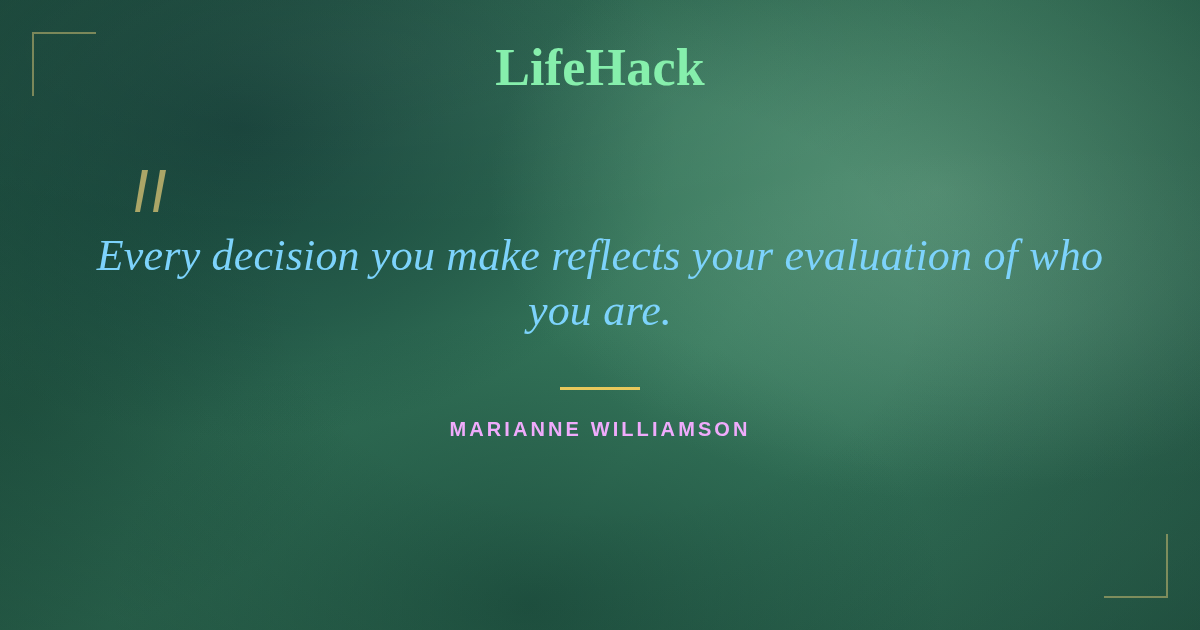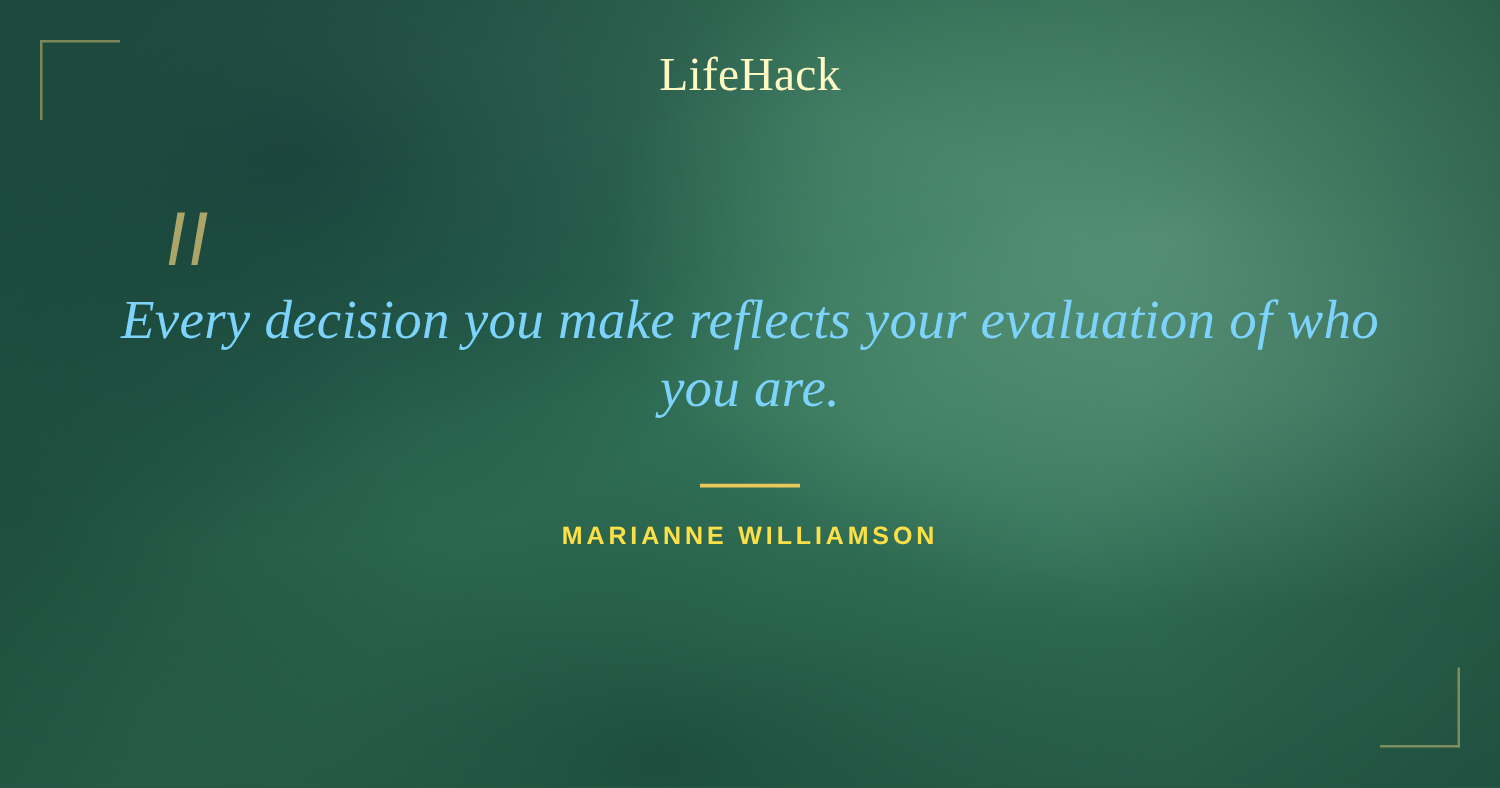--- a/index.html
+++ b/index.html
@@ -63,24 +63,24 @@
   }
 
   
   .logo {
     position: absolute;
     top: 38px;
     left: 0;
     width: 100%;
     text-align: center;
     font-family: "Liberation Serif", "DejaVu Serif", serif;
-    font-size: 38px;
-    font-weight: 400;
+    font-size: 52px;
+    font-weight: 700;
     letter-spacing: 0.2px;
-    color: #fef9c3;
+    color: #86efac;
   }
 
   
   .quote-mark {
     position: absolute;
     top: 168px;
     left: 128px;
     width: 46px;
     height: 54px;
     opacity: 0.95;
@@ -109,21 +109,21 @@
     background: #e8c85c;
     margin: 48px auto 0 auto;
     border: 0;
   }
   .author {
     margin-top: 28px;
     font-family: "Liberation Sans", sans-serif;
     font-size: 20px;
     font-weight: 600;
     letter-spacing: 3.1px;
-    color: #fde047;
+    color: #f0abfc;
   }
 </style>
 </head>
 <body>
 
 <div class="card">
 
   <div class="bg-base"></div>
   <div class="bg-sheen"></div>
   <div class="bg-vignette"></div>

